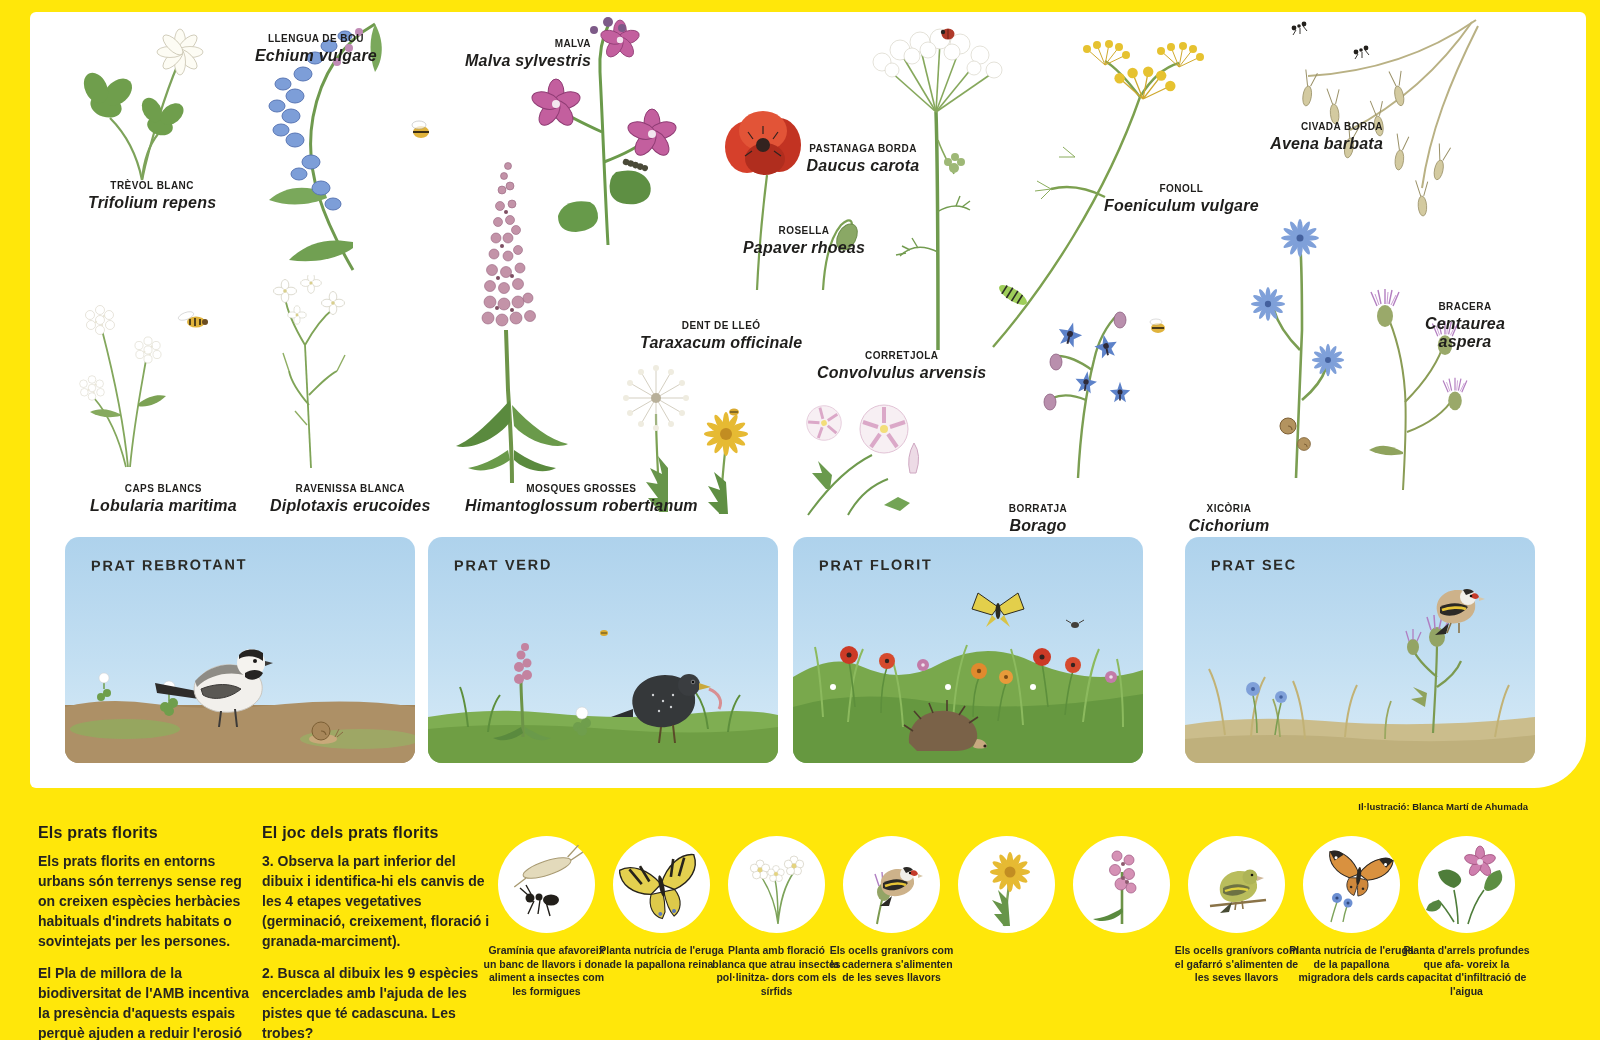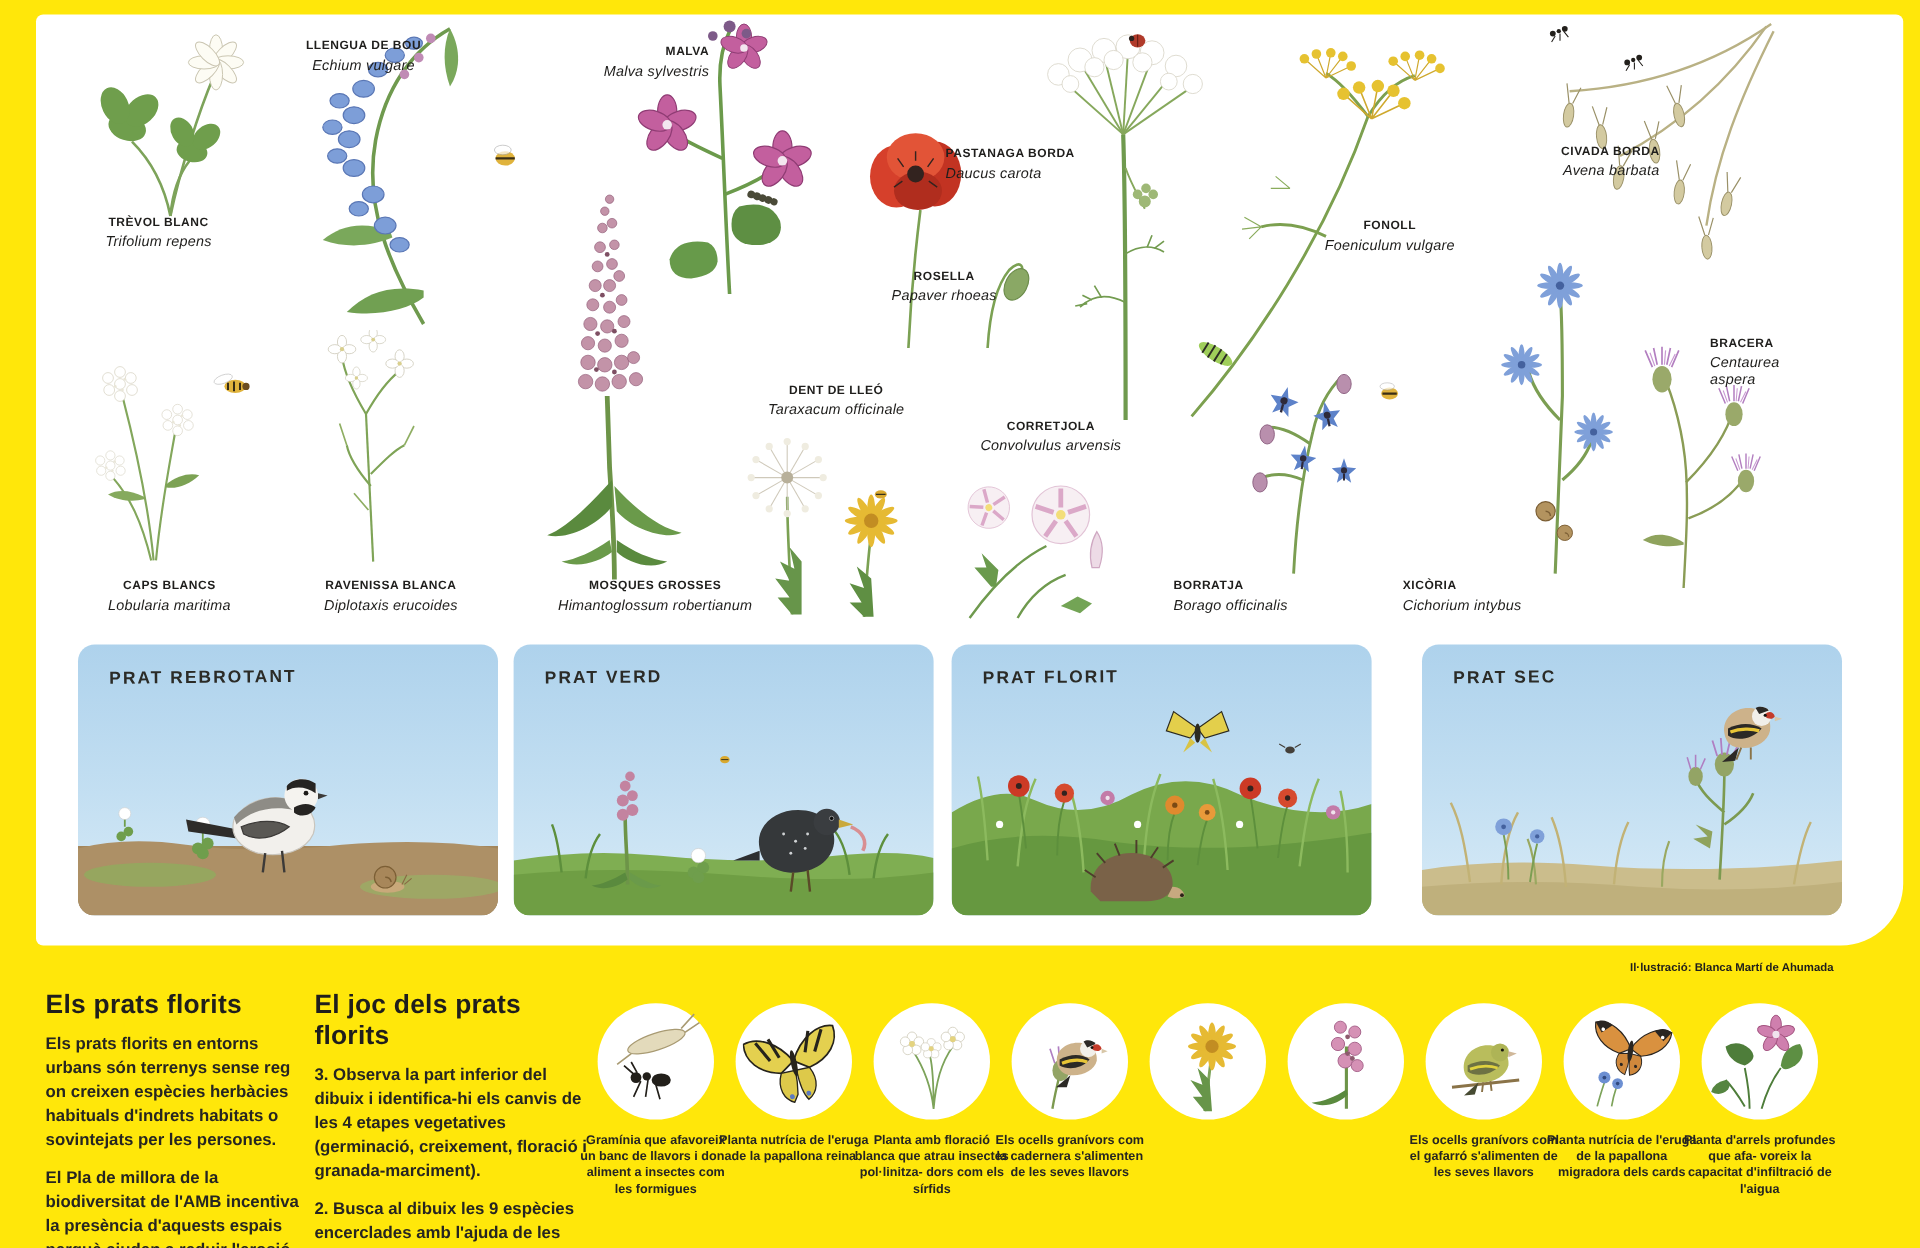--- a/index.html
+++ b/index.html
@@ -3,35 +3,35 @@
 <meta charset="utf-8">
 <style>
   html,body{margin:0;padding:0;}
   .poster{position:relative;width:1600px;height:1040px;background:#ffe70a;overflow:hidden;
           font-family:"Liberation Sans",sans-serif;color:#1f1e1c;}
   .panel{position:absolute;left:30px;top:12px;width:1556px;height:776px;background:#ffffff;
          border-radius:6px 6px 52px 6px;}
   
   .plabel{position:absolute;color:#1f1e1c;text-align:center;}
   .pname{font-size:10px;font-weight:bold;letter-spacing:.45px;}
-  .platin{font-size:12px;font-weight:normal;font-style:italic;margin-top:3px;letter-spacing:.2px;}
-  .ra{text-align:left;}
+  .platin{font-size:16px;font-weight:bold;font-style:italic;margin-top:3px;letter-spacing:.2px;}
+  .ra{text-align:center;margin-top:20px;}
   .ca{text-align:right;}
   .plant{position:absolute;}
   .plant svg{display:block;}
   
   .scene{position:absolute;top:525px;width:350px;height:226px;border-radius:14px;overflow:hidden;
          background:linear-gradient(180deg,#aed2ec 0%,#c3dff2 55%,#d8ebf7 100%);}
   .scene svg{position:absolute;left:0;top:0;}
   .scene-label{position:absolute;left:26px;top:20px;font-size:14.5px;font-weight:bold;
                letter-spacing:1.7px;color:#2b2b27;transform:rotate(-.6deg);}
   
   .credit{position:absolute;top:801px;right:72px;font-size:9.5px;font-weight:bold;color:#1f1e1c;}
   .col{position:absolute;top:824px;}
-  .col h2{margin:0 0 10px 0;font-size:22px;letter-spacing:.2px;}
+  .col h2{margin:0 0 10px 0;font-size:16px;letter-spacing:.2px;}
   .col p{margin:0 0 13px 0;font-size:14px;line-height:1.42;font-weight:bold;color:#262521;}
   .col-intro{left:38px;width:218px;}
   .col-game{left:262px;width:234px;}
   .clues{position:absolute;left:489px;top:836px;display:flex;}
   .clue{width:115px;display:flex;flex-direction:column;align-items:center;}
   .clue-circle{width:97px;height:97px;border-radius:50%;background:#ffffff;
                display:flex;align-items:center;justify-content:center;}
   .clue-caption{margin-top:11px;width:130px;font-size:10.5px;font-weight:bold;text-align:center;
                 line-height:1.3;color:#262521;}
 </style>

